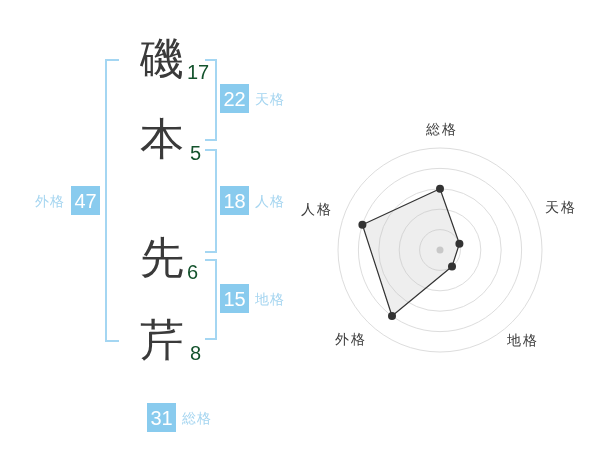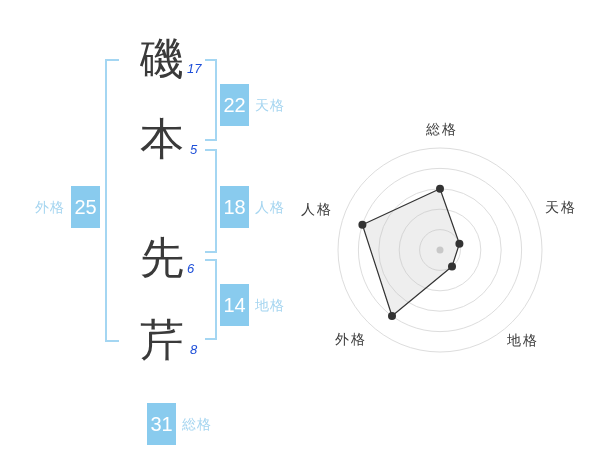--- a/index.html
+++ b/index.html
@@ -6,36 +6,36 @@
   .stage{
     position:relative;width:600px;height:470px;background:#ffffff;overflow:hidden;
     font-family:"Liberation Sans", sans-serif;
   }
   
   .kanji{
     position:absolute;width:46px;text-align:center;
     font-size:44px;line-height:1;color:#3a3a3a;
   }
   .strokes{
-    position:absolute;font-size:13px;color:#1d4ed8;line-height:1;font-style:italic;
+    position:absolute;font-size:20px;color:#14532d;line-height:1;
   }
   
   .bracket{position:absolute;}
   .bracket-left{
     border-left:2px solid #a4d6f2;border-top:2px solid #a4d6f2;border-bottom:2px solid #a4d6f2;
   }
   .bracket-right{
     border-right:2px solid #a4d6f2;border-top:2px solid #a4d6f2;border-bottom:2px solid #a4d6f2;
   }
   
   .badge-row{
     position:absolute;display:flex;align-items:center;gap:6px;
   }
   .badge{
-    width:29px;height:42px;display:flex;align-items:center;justify-content:center;
+    width:29px;height:29px;display:flex;align-items:center;justify-content:center;
     background:#89cbee;color:#ffffff;font-size:20px;line-height:1;
   }
   .badge-label{
     font-size:14px;color:#a5d5f0;line-height:1;letter-spacing:1px;
   }
   
   .radar-svg{position:absolute;left:0;top:0;}
   .radar-label{
     position:absolute;transform:translate(-50%,-50%);
     font-size:14px;color:#3c3c3c;line-height:1;letter-spacing:2px;white-space:nowrap;
@@ -67,27 +67,27 @@
     <div class="badge">22</div>
     <div class="badge-label">天格</div>
   </div>
 
   <div class="badge-row" style="left:220px;top:186px">
     <div class="badge">18</div>
     <div class="badge-label">人格</div>
   </div>
 
   <div class="badge-row" style="left:220px;top:284px">
-    <div class="badge">14</div>
+    <div class="badge">15</div>
     <div class="badge-label">地格</div>
   </div>
 
   <div class="badge-row" style="left:35px;top:186px">
     <div class="badge-label">外格</div>
-    <div class="badge">25</div>
+    <div class="badge">47</div>
   </div>
 
   <div class="badge-row" style="left:147px;top:403px">
     <div class="badge">31</div>
     <div class="badge-label">総格</div>
   </div>
 
   <svg class="radar-svg" width="600" height="470" viewBox="0 0 600 470">
       <circle cx="440" cy="250" r="20.4" fill="none" stroke="#dddddd" stroke-width="1"></circle>
       <circle cx="440" cy="250" r="40.8" fill="none" stroke="#dddddd" stroke-width="1"></circle>

